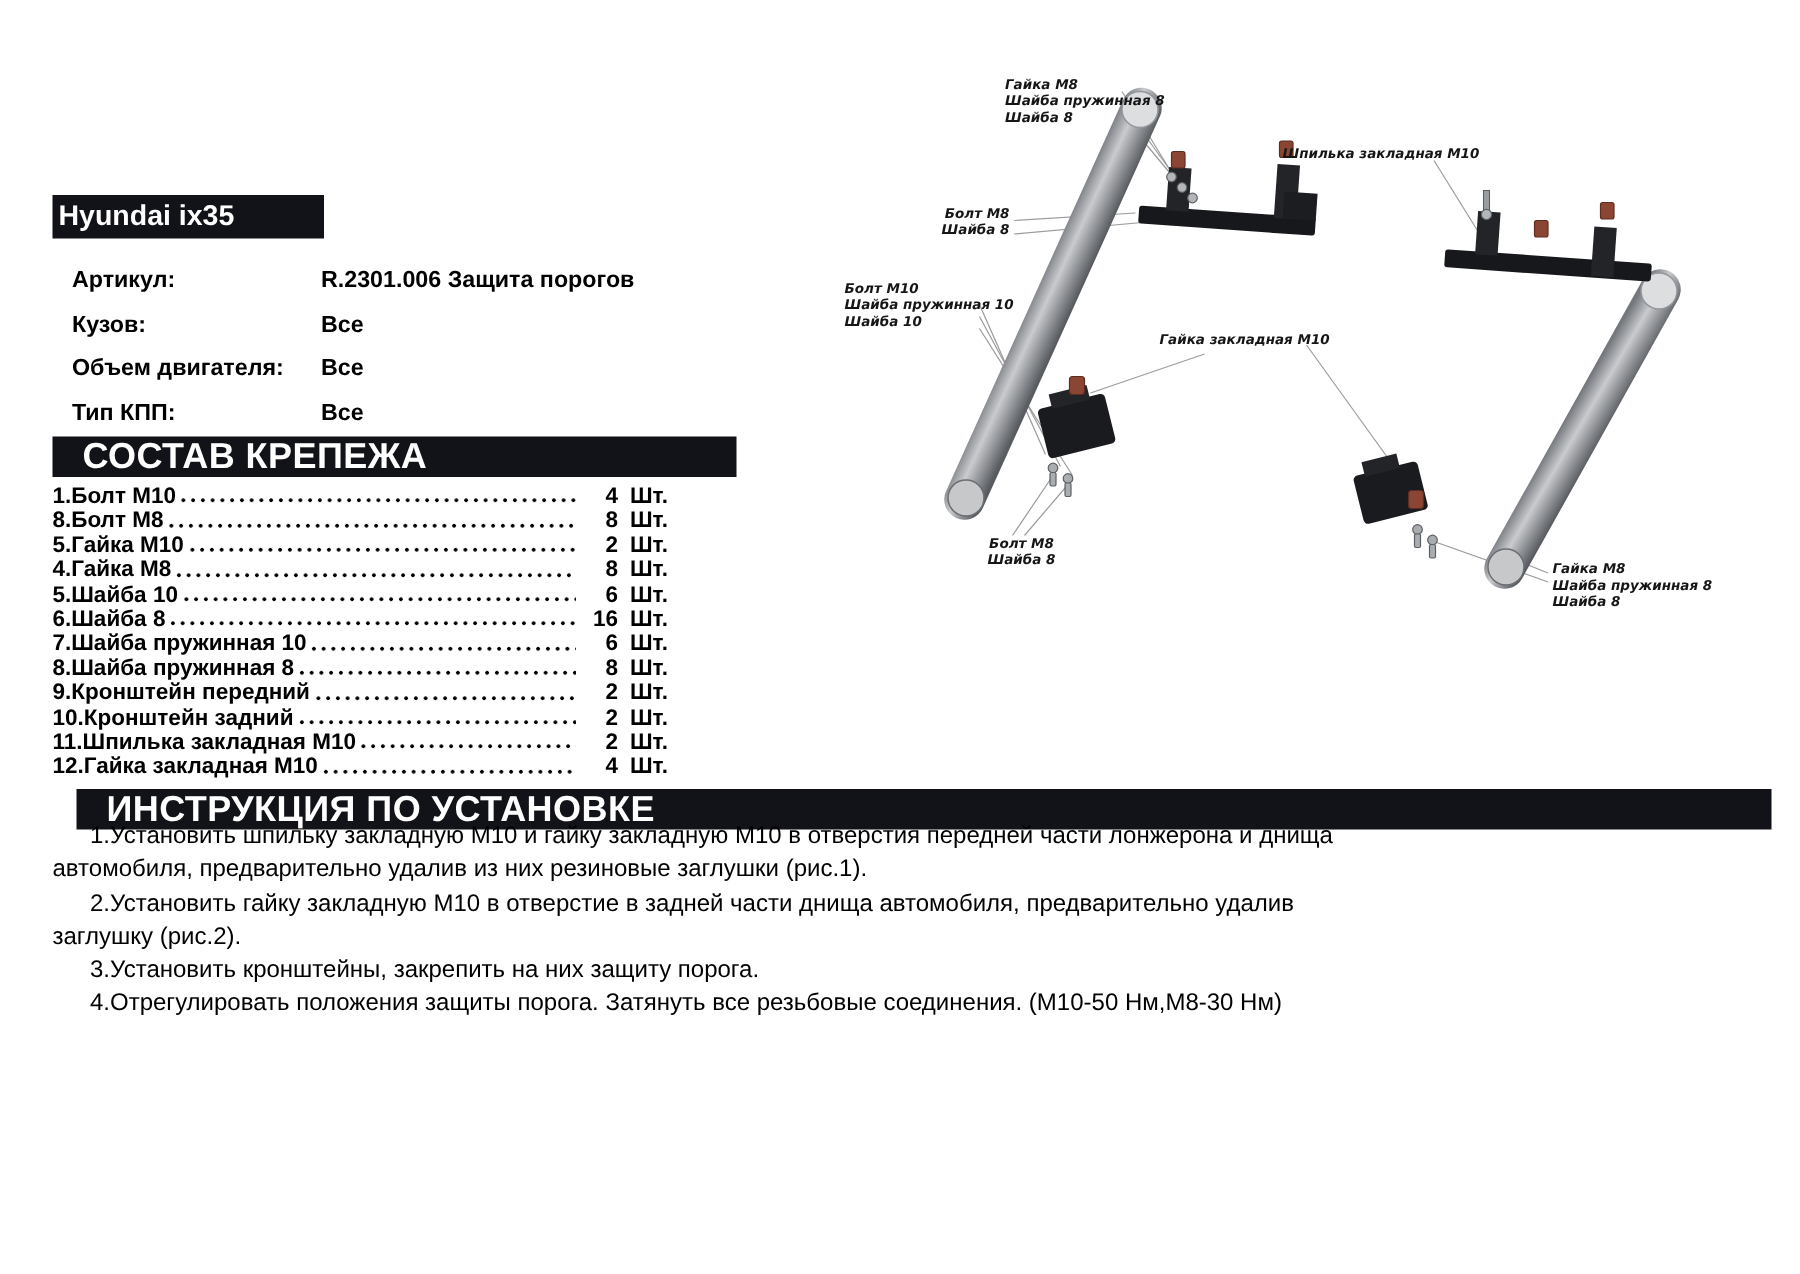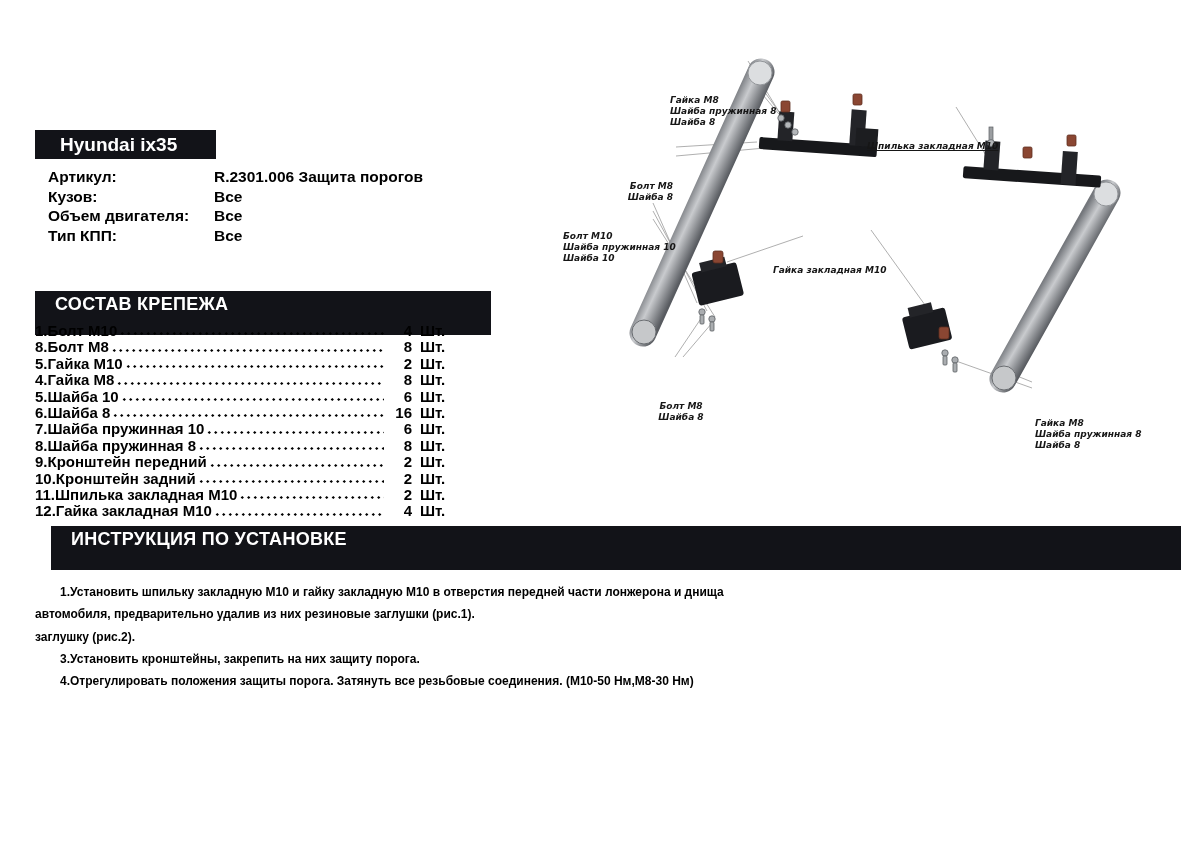--- a/index.html
+++ b/index.html
@@ -1,49 +1,49 @@
 <!DOCTYPE html>
 <html><head>
 <meta charset="utf-8">
 <style>
   * { margin:0; padding:0; box-sizing:border-box; }
   html,body { background:#fff; }
   body { font-family:"Liberation Sans", sans-serif; color:#000; }
   .page { position:relative; width:1200px; height:849px; background:#fff; overflow:hidden; }
 
   .bar { position:absolute; background:#121318; color:#fff; font-weight:bold; }
-  .brand-bar { left:35px; top:130px; width:181px; height:29px; font-size:19px; line-height:29px; padding-left:25px; }
-  .section-bar { height:44px; line-height:27px; font-size:18px; padding-left:20px; letter-spacing:.3px; }
+  .brand-bar { left:35px; top:130px; width:181px; height:29px; font-size:19px; line-height:29px; padding-left:4px; }
+  .section-bar { height:27px; line-height:27px; font-size:24px; padding-left:20px; letter-spacing:.3px; }
   #hw-bar { left:35px; top:291px; width:456px; }
   #instr-bar { left:35px; top:526px; width:1130px;margin-left:16px; }
 
   .specs { position:absolute; left:35px; top:167px; width:470px; font-size:15.5px; font-weight:bold; }
-  .spec-row { display:flex; height:19.6px; line-height:19.6px; }
+  .spec-row { display:flex; height:19.6px; line-height:19.6px;margin-top:10px; }
   .spec-label { width:179px; padding-left:13px; white-space:nowrap; }
   .spec-value { white-space:nowrap; }
 
   .hw-list { position:absolute; left:35px; top:323px; width:415px; font-size:15px; font-weight:bold; }
   .hw-row { display:flex; height:16.4px; line-height:16.4px; }
   .hw-name { white-space:nowrap; }
   .hw-dots { flex:1; align-self:flex-end; height:5px; margin:0 6px 3px 2px;
              background-image:radial-gradient(circle,#000 1.1px,rgba(0,0,0,0) 1.4px);
              background-size:6.5px 5px; background-repeat:repeat-x; }
   .hw-qty { width:22px; text-align:right; white-space:nowrap; }
   .hw-unit { width:30px; margin-left:8px; white-space:nowrap; }
 
-  .instr { position:absolute; left:35px; top:581px; width:1130px; font-size:12px; font-weight:bold; line-height:22.3px; }
+  .instr { position:absolute; left:35px; top:547px; width:1130px; font-size:16px; font-weight:normal; line-height:22.3px; }
   .instr .line { white-space:nowrap; }
   .instr .indent { text-indent:25px; }
 
   .diagram { position:absolute; left:555px; top:15px; width:630px; height:430px; }
   .diagram svg { position:absolute; left:0; top:0; }
   .callout { position:absolute; font:italic bold 9px "DejaVu Sans", sans-serif; line-height:11px;
-             white-space:pre; color:#161616;margin-top:43px; }
+             white-space:pre; color:#161616; }
   .co1 { left:115px; top:37px; }
-  .co2 { left:312px; top:83px;text-decoration:underline; }
+  .co2 { left:300px; top:83px; }
   .co3 { left:70px;  top:123px; width:48px; text-align:right; }
   .co4 { left:8px;   top:173px; }
   .co5 { left:218px; top:207px; }
   .co6 { left:100px; top:343px; width:52px; text-align:center; }
   .co7 { left:480px; top:360px; }
 </style>
 </head>
 <body>
 
 <div class="page">
@@ -144,20 +144,21 @@
         <span class="hw-qty">4</span>
         <span class="hw-unit">Шт.</span>
     </div>
   </div>
 
   <div class="bar section-bar" id="instr-bar">ИНСТРУКЦИЯ ПО УСТАНОВКЕ</div>
 
   <div class="instr">
     <div class="line indent">1.Установить шпильку закладную М10 и гайку закладную М10 в отверстия передней части лонжерона и днища</div>
     <div class="line">автомобиля, предварительно удалив из них резиновые заглушки (рис.1).</div>
+    <div class="line indent">2.Установить гайку закладную М10 в отверстие в задней части днища автомобиля, предварительно удалив</div>
     <div class="line">заглушку (рис.2).</div>
     <div class="line indent">3.Установить кронштейны, закрепить на них защиту порога.</div>
     <div class="line indent">4.Отрегулировать положения защиты порога. Затянуть все резьбовые соединения. (М10-50 Нм,М8-30 Нм)</div>
   </div>
 
   <div class="diagram">
     <svg width="630" height="430" viewBox="0 0 630 430">
       <defs>
         <linearGradient id="tubeL" gradientUnits="userSpaceOnUse" x1="132" y1="182" x2="158" y2="194">
           <stop offset="0" stop-color="#74777c"></stop>

